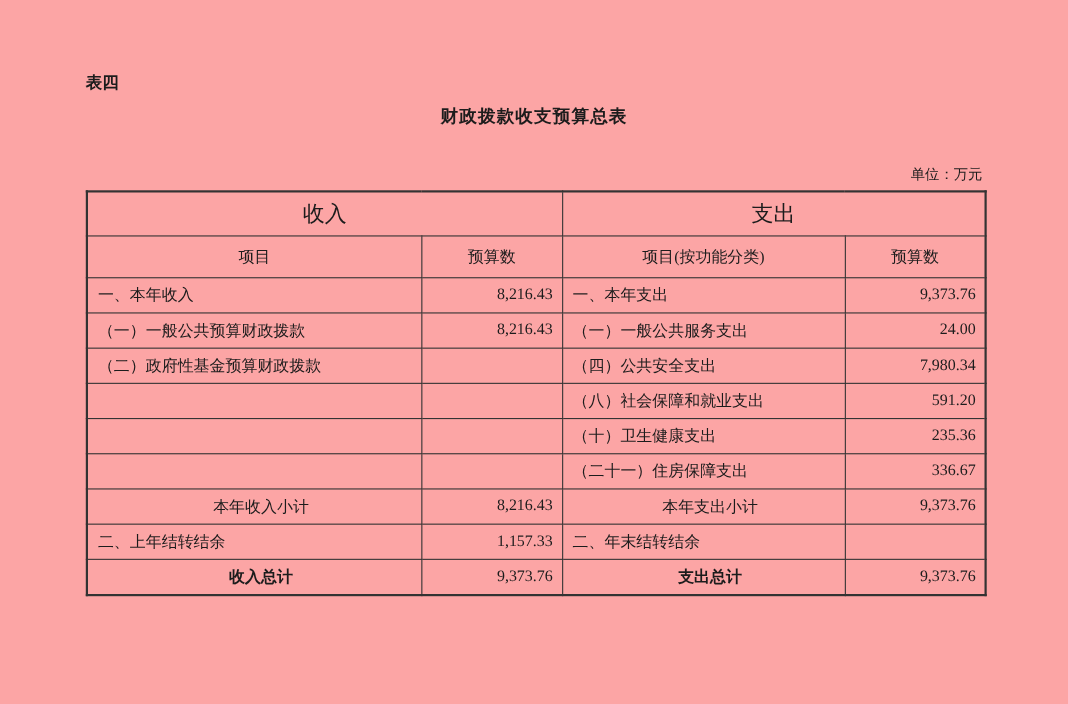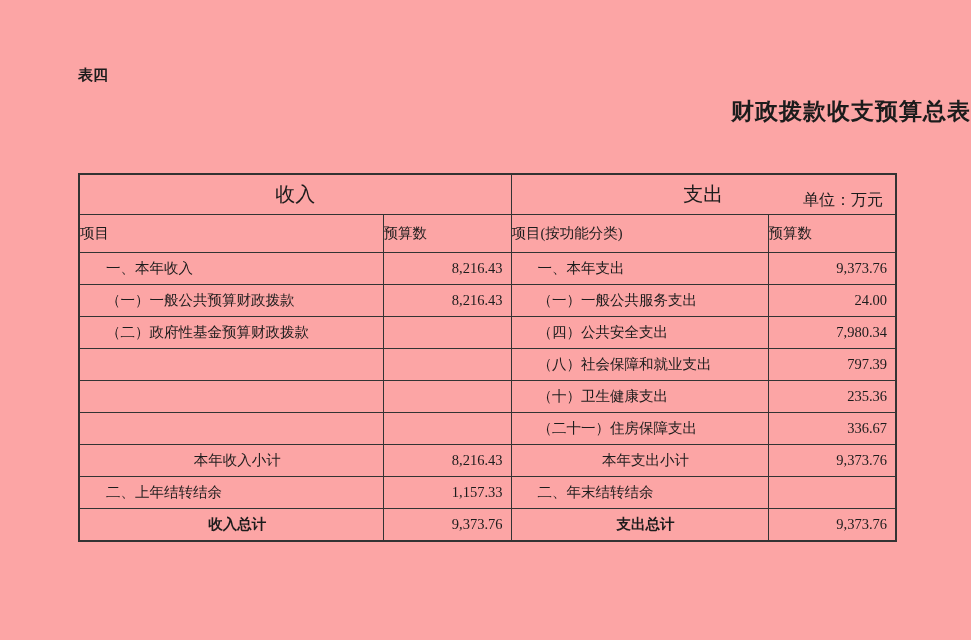--- a/index.html
+++ b/index.html
@@ -26,31 +26,30 @@
     top: 66px;
     font-size: 15px;
     font-weight: 700;
   }
   .doc-title {
     position: absolute;
     left: 0;
     right: 0;
     top: 96px;
     margin: 0;
-    text-align: right;
-    font-size: 23px;
+    text-align: center;
+    font-size: 16px;
     font-weight: 700;
     letter-spacing: 1px;
   }
   .unit-note {
     position: absolute;
-    right: 88px;
+    right: 78px;
     top: 150px;
-    font-size: 16px;
-    margin-top: 40px;
+    font-size: 13px;
   }
   table.budget-table {
     position: absolute;
     left: 78px;
     top: 173px;
     width: 817px;
     border-collapse: collapse;
     table-layout: fixed;
     font-size: 14.5px;
     border: 2px solid #333333;
@@ -63,29 +62,29 @@
     overflow: hidden;
     white-space: nowrap;
   }
   .budget-table thead tr.h1 th {
     height: 39px;
     text-align: center;
     font-size: 20px;
   }
   .budget-table thead tr.h2 th {
     height: 37px;
-    text-align: left;
+    text-align: center;
     font-family: Liberation Serif, serif;
   }
   .budget-table tbody td {
     height: 31px;
   }
   .budget-table td.item {
     text-align: left;
-    padding-left: 26px;
+    padding-left: 9px;
   }
   .budget-table td.num {
     text-align: right;
     padding-right: 8px;
     padding-left: 12px;
   }
   .budget-table td.center {
     text-align: center;
     padding-left: 12px;
   }
@@ -148,21 +147,21 @@
         <tr>
           <td class="item">（二）政府性基金预算财政拨款</td>
           <td class="num"></td>
           <td class="item">（四）公共安全支出</td>
           <td class="num">7,980.34</td>
         </tr>
         <tr>
           <td class="item"></td>
           <td class="num"></td>
           <td class="item">（八）社会保障和就业支出</td>
-          <td class="num">797.39</td>
+          <td class="num">591.20</td>
         </tr>
         <tr>
           <td class="item"></td>
           <td class="num"></td>
           <td class="item">（十）卫生健康支出</td>
           <td class="num">235.36</td>
         </tr>
         <tr>
           <td class="item"></td>
           <td class="num"></td>

